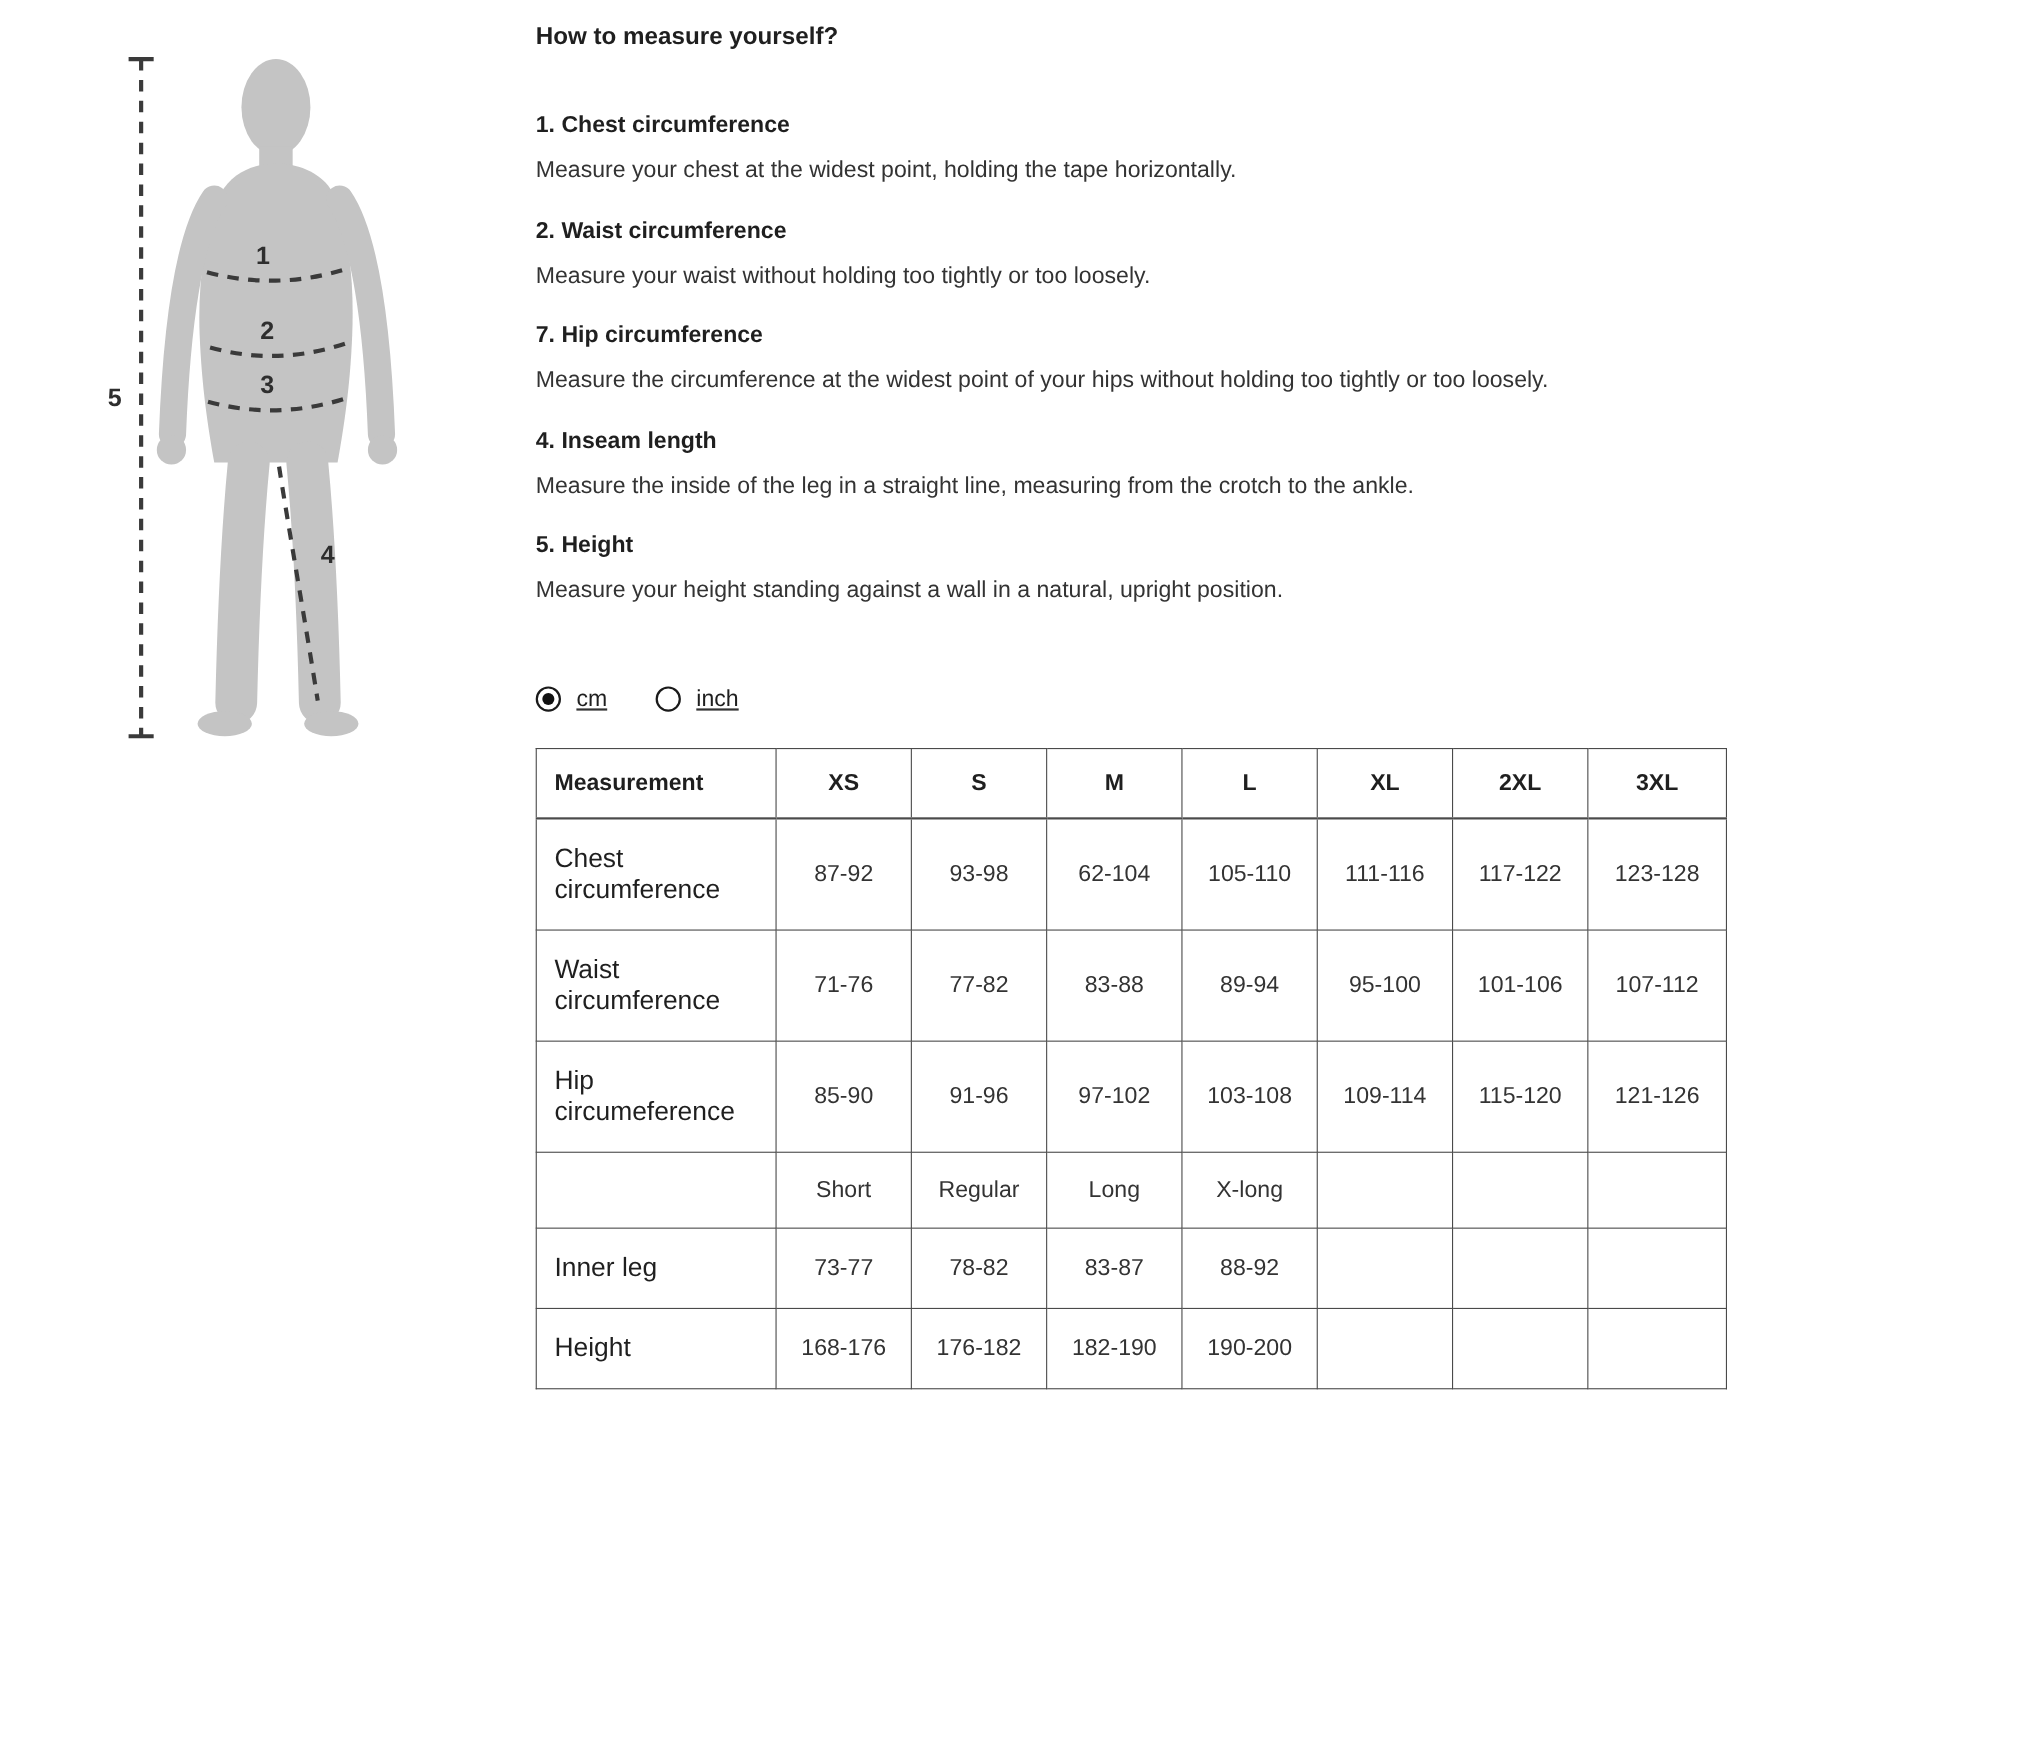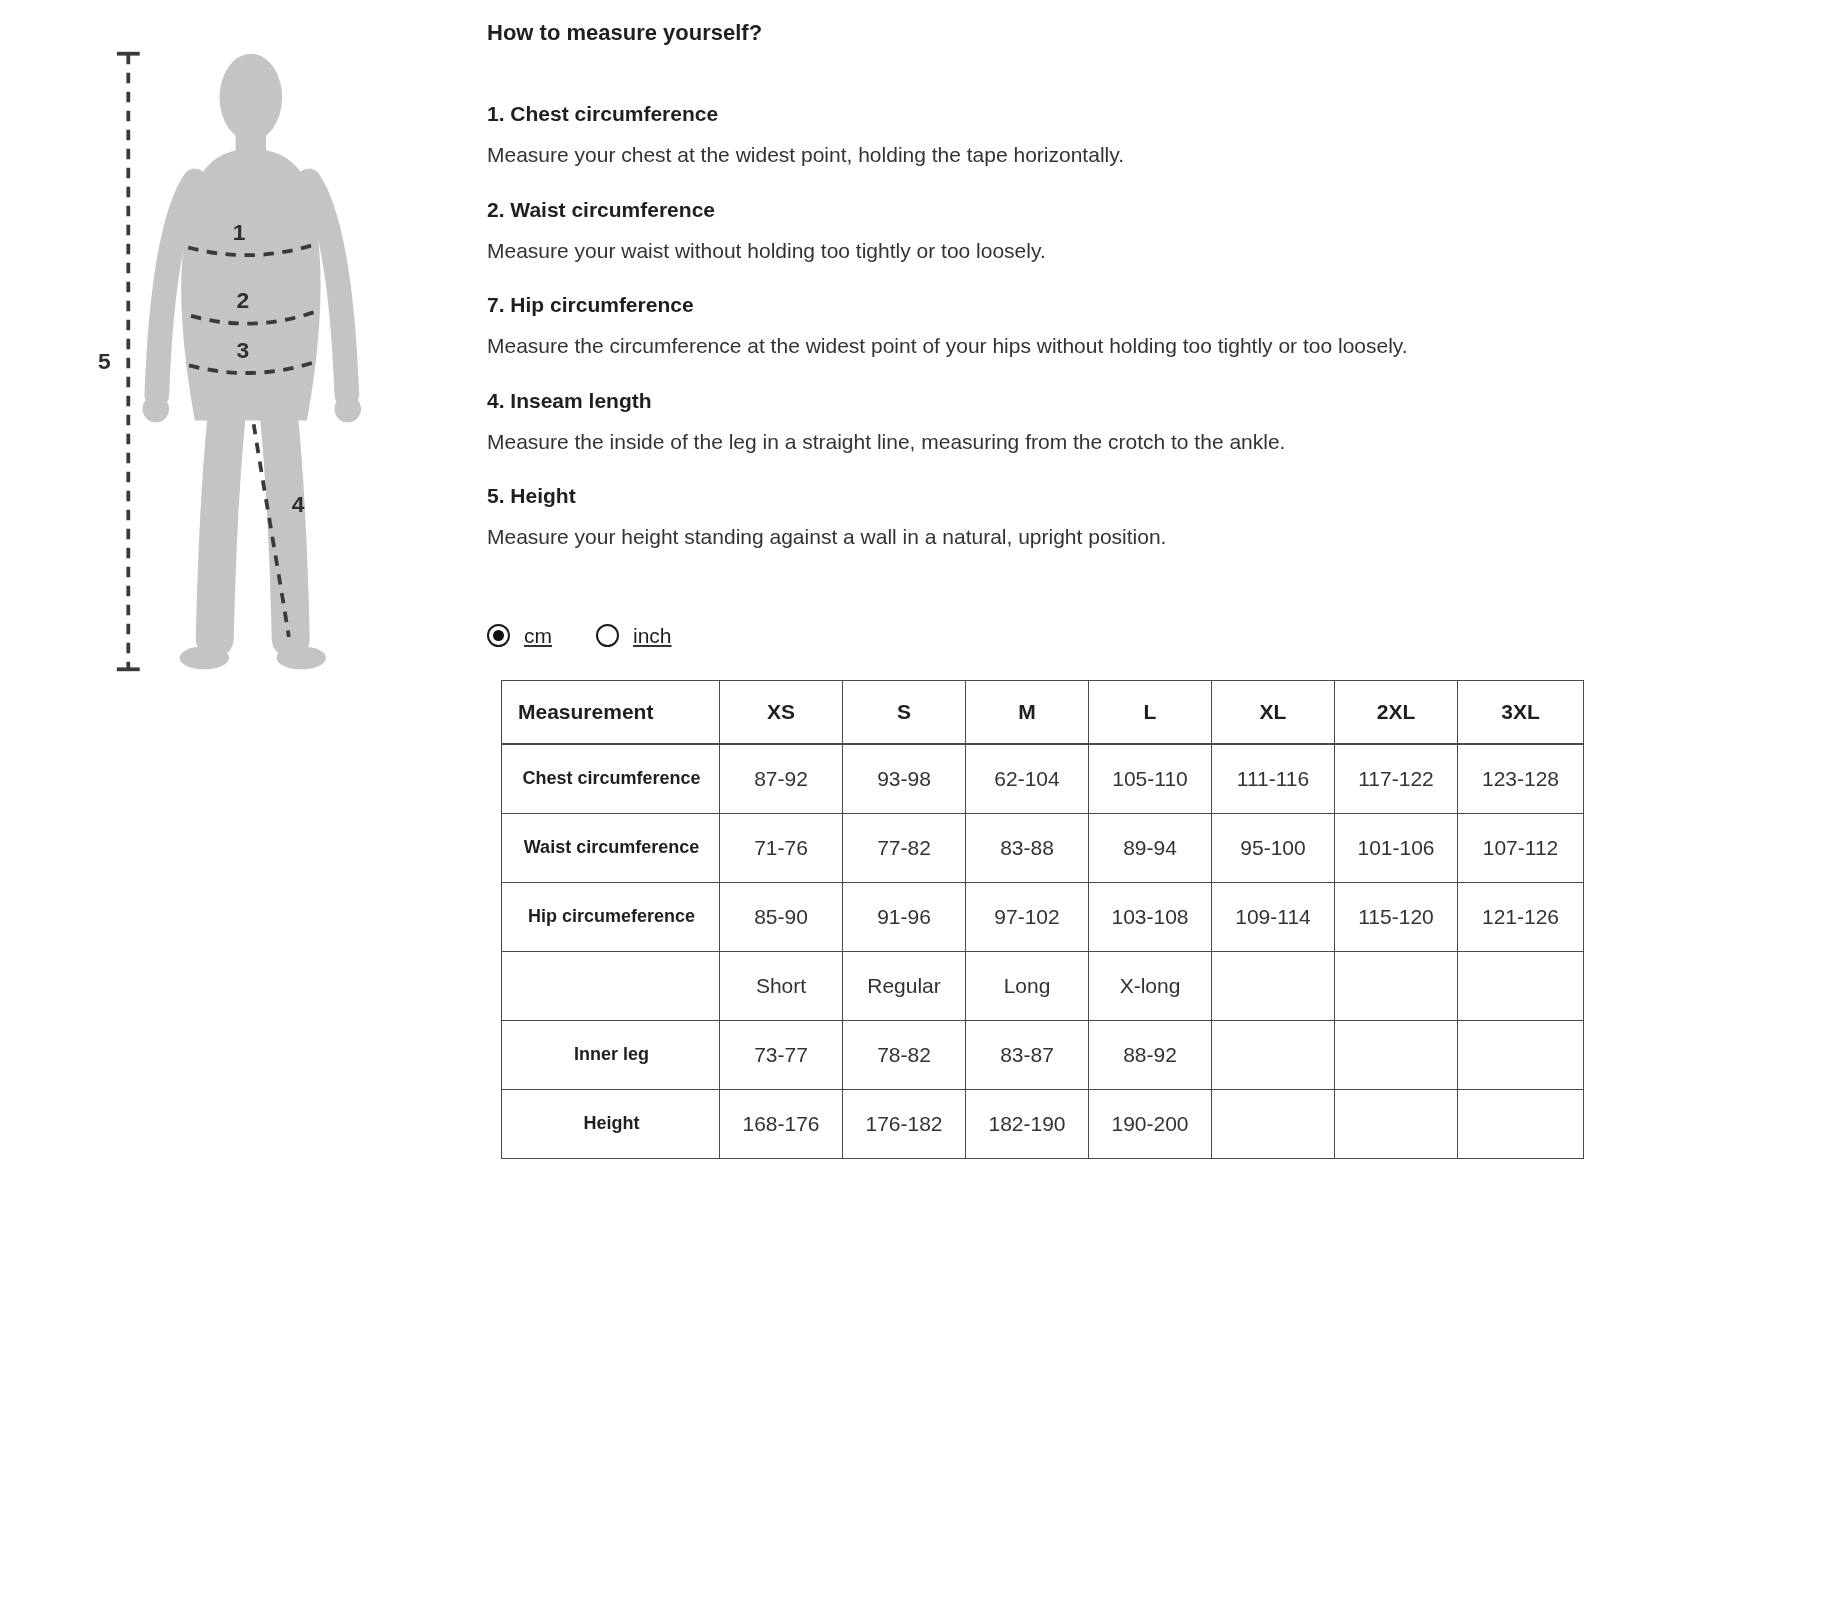--- a/index.html
+++ b/index.html
@@ -77,39 +77,38 @@
     background: transparent;
   }
   .radio-option.selected .radio::after { background: #111111; }
   .radio-label { font-size: 21px; color: #1f1f1f; }
 
   
   table.size-table {
     border-collapse: collapse;
     width: 1082px;
     table-layout: fixed;
-    margin-left: 14px;
   }
   .size-table th, .size-table td {
     border: 1px solid #4a4a4a;
   }
   .size-table thead th {
     font-size: 21px;
     font-weight: 700;
     color: #1f1f1f;
     text-align: center;
     padding: 19px 8px;
     border-bottom-width: 2px;
   }
   .size-table thead th.measure-col { text-align: left; padding-left: 16px; }
   .size-table tbody th {
-    font-size: 18px;
-    font-weight: 700;
-    color: #1f1f1f;
-    text-align: center;
+    font-size: 24px;
+    font-weight: 400;
+    color: #1f1f1f;
+    text-align: left;
     padding: 22px 14px 22px 16px;
   }
   .size-table tbody td {
     font-size: 21px;
     text-align: center;
     color: #333333;
     padding: 22px 17px;
   }
 </style>
 </head>

